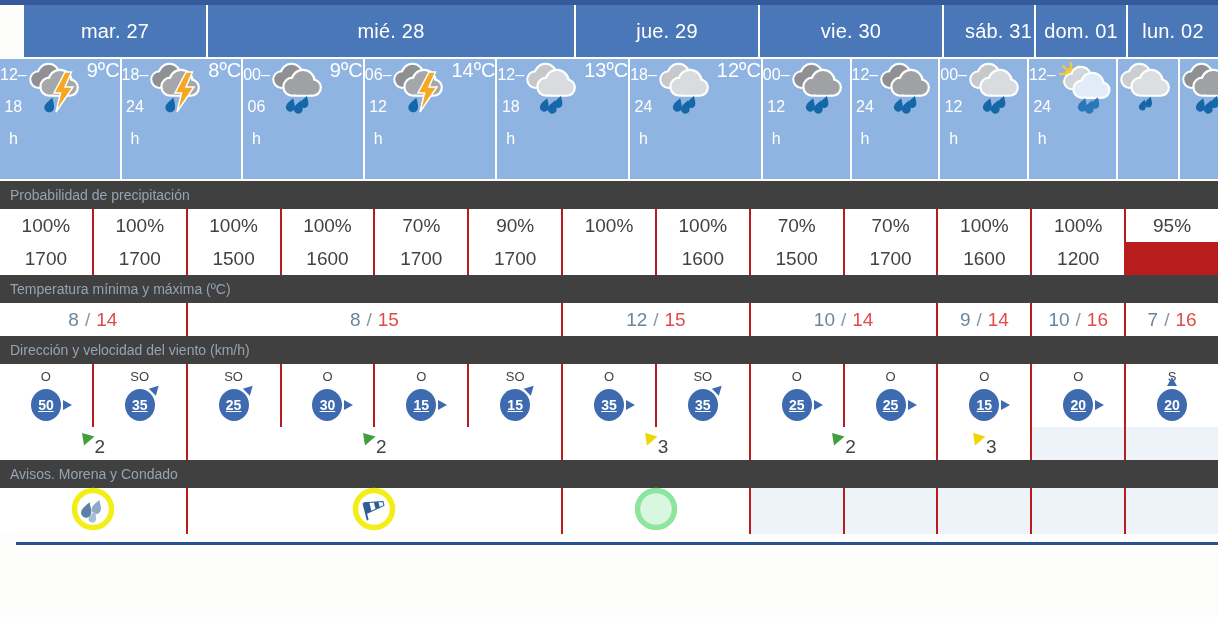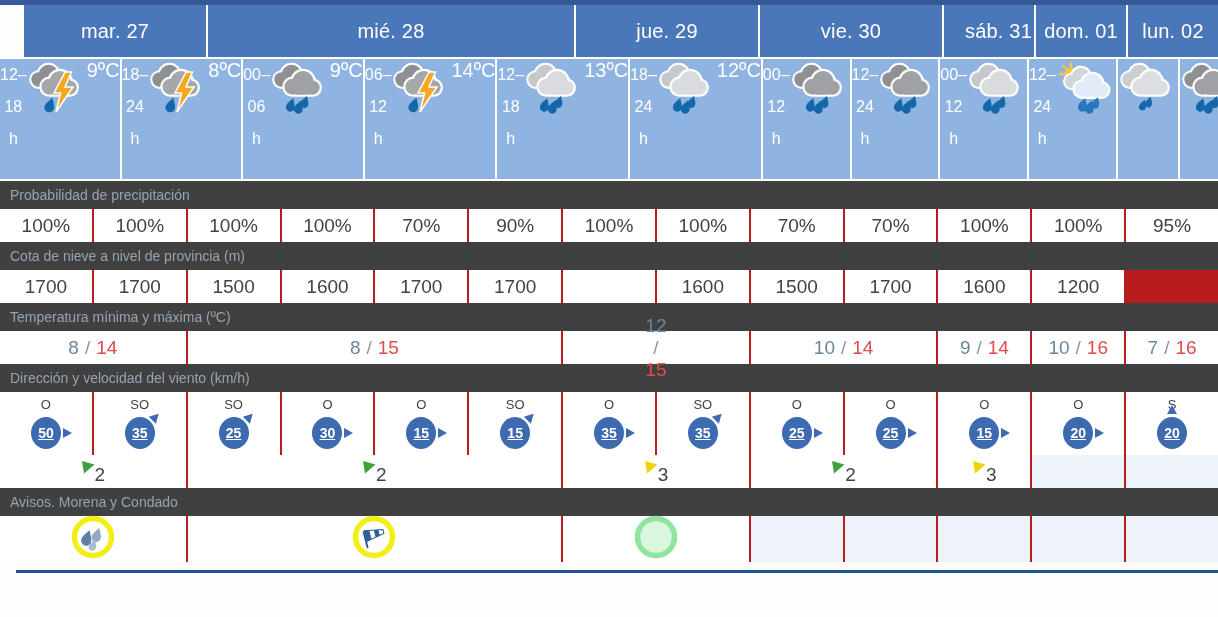--- a/index.html
+++ b/index.html
@@ -687,21 +687,20 @@
 
       <div class="vcell">
         <span>100%</span>
       </div>
 
       <div class="vcell">
         <span>95%</span>
       </div>
     </div>
 
-  <div class="slabel">Cota de nieve a nivel de provincia (m)</div>
   <div class="grid13 vals">
 
       <div class="vcell">
         <span>1700</span>
       </div>
 
       <div class="vcell">
         <span>1700</span>
       </div>
 
@@ -755,21 +754,21 @@
         <span class="tsep">/</span>
         <span class="tmax">14</span>
       </div>
 
       <div class="vcell" style="grid-column: span 4;">
         <span class="tmin">8</span>
         <span class="tsep">/</span>
         <span class="tmax">15</span>
       </div>
 
-      <div class="vcell" style="grid-column: span 2; flex-direction: column;">
+      <div class="vcell" style="grid-column: span 2;">
         <span class="tmin">12</span>
         <span class="tsep">/</span>
         <span class="tmax">15</span>
       </div>
 
       <div class="vcell" style="grid-column: span 2;">
         <span class="tmin">10</span>
         <span class="tsep">/</span>
         <span class="tmax">14</span>
       </div>

